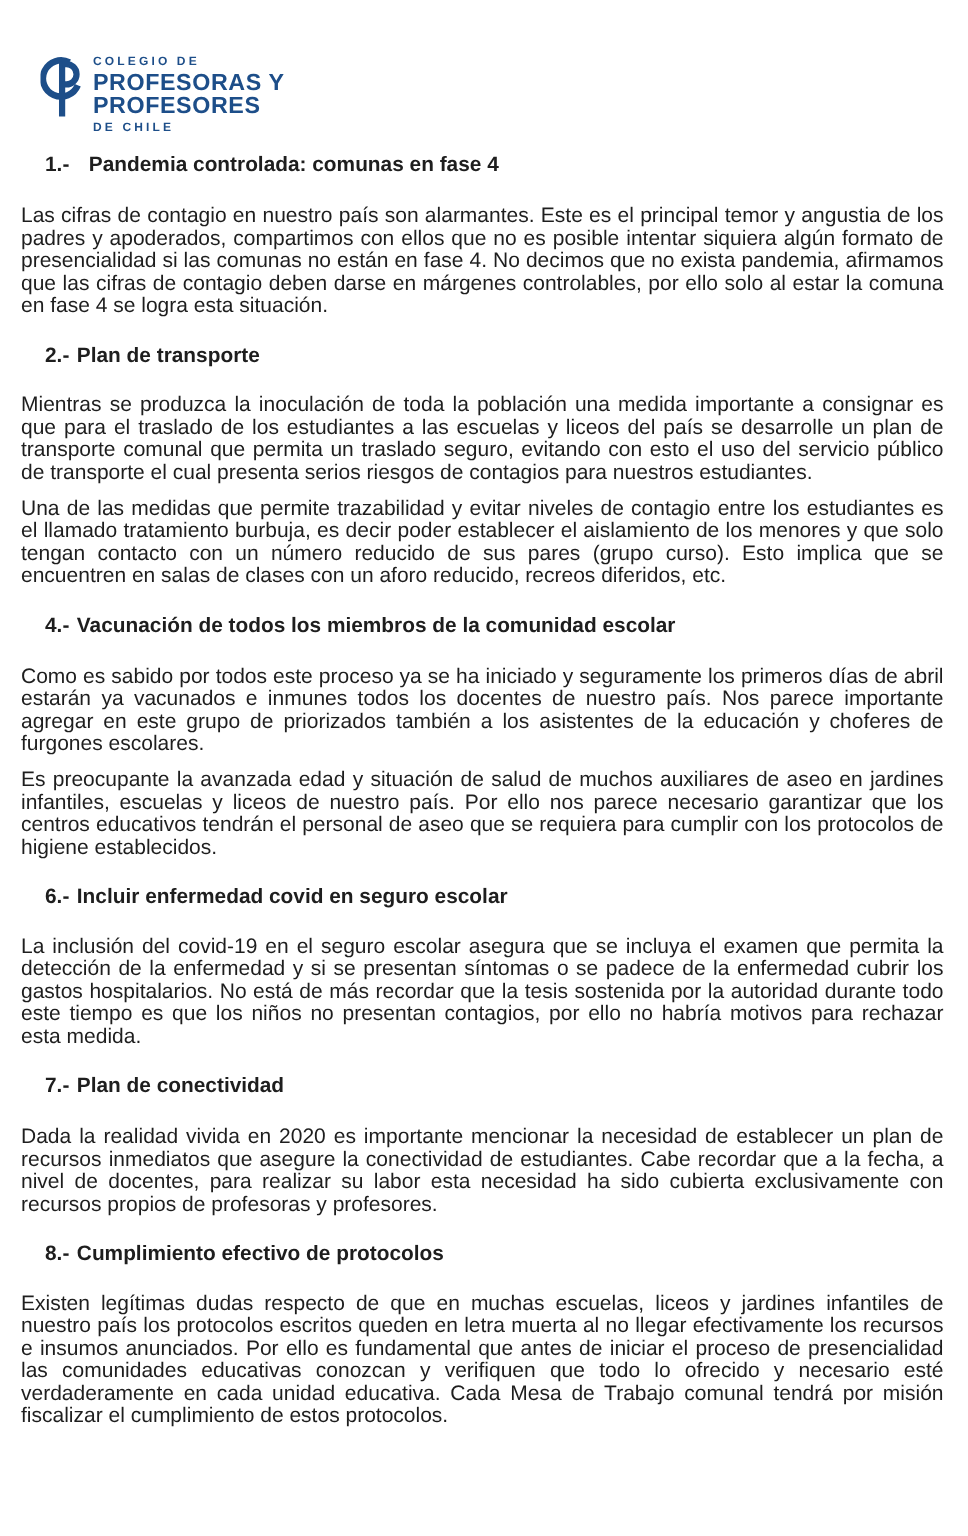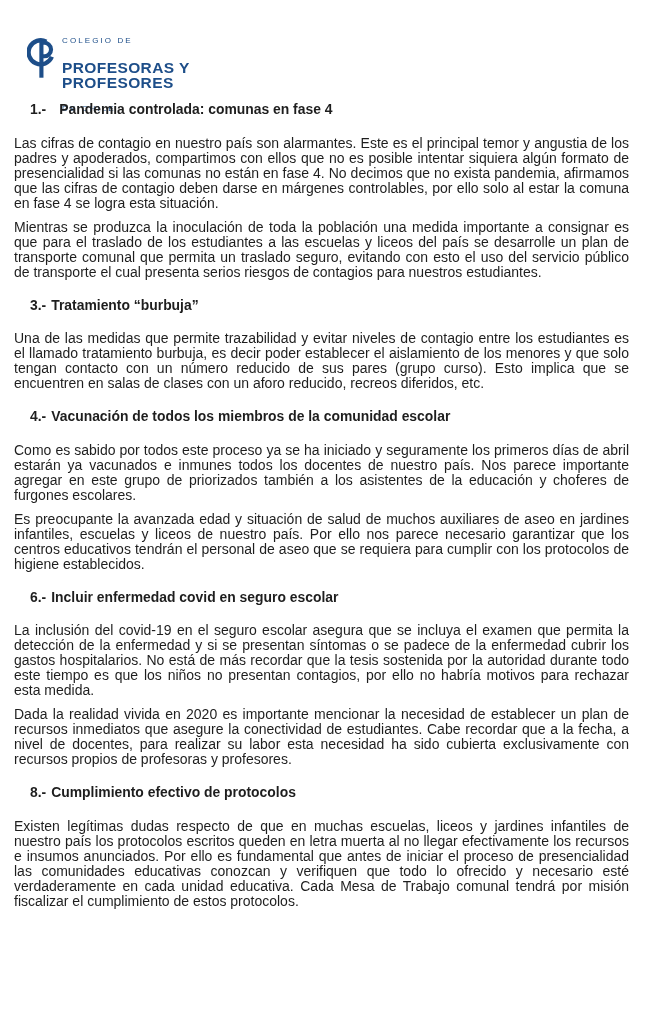--- a/index.html
+++ b/index.html
@@ -24,33 +24,33 @@
     gap: 3px;
     margin-left: 13px;
     margin-bottom: 11px;
     height: 51px;
   }
   .logo-mark { flex: 0 0 auto; }
   .logo-mark path, .logo-mark line { stroke: var(--brand, #1d4e89); fill: none; }
   .logo-text { display: flex; flex-direction: column; padding-top: 3px; }
   .logo-small {
     font-size: 8px;
-    font-weight: normal;
+    font-weight: bold;
     letter-spacing: 2.1px;
     line-height: 10px;
     color: var(--brand, #1d4e89);
   }
   .logo-big {
     font-size: 15.5px;
     font-weight: bold;
     letter-spacing: 0.4px;
     line-height: 15px;
     color: var(--brand, #1d4e89);
   }
-  .lt-gap { margin-top: 14px; }
+  .lt-gap { margin-top: 2px; }
   
   .sec { margin: 0; }
   .sec + .sec { margin-top: 9px; }
   .sec-h {
     margin: 16px;
     font-size: 13.9px;
     font-weight: bold;
     line-height: 19.5px;
     color: var(--text, #1e1e1e);
   }
@@ -82,43 +82,44 @@
       <span class="logo-small lt-gap">DE CHILE</span>
     </div>
   </div>
 
   <section class="sec first">
     <h2 class="sec-h"><span class="h-num">1.-</span><span class="h-title">Pandemia controlada: comunas en fase 4</span></h2>
     <p class="sec-p">Las cifras de contagio en nuestro país son alarmantes. Este es el principal temor y angustia de los padres y apoderados, compartimos con ellos que no es posible intentar siquiera algún formato de presencialidad si las comunas no están en fase 4. No decimos que no exista pandemia, afirmamos que las cifras de contagio deben darse en márgenes controlables, por ello solo al estar la comuna en fase 4 se logra esta situación.</p>
   </section>
 
   <section class="sec">
+    <h2 class="sec-h"><span class="h-num">2.-</span><span class="h-title">Plan de transporte</span></h2>
     <p class="sec-p">Mientras se produzca la inoculación de toda la población una medida importante a consignar es que para el traslado de los estudiantes a las escuelas y liceos del país se desarrolle un plan de transporte comunal que permita un traslado seguro, evitando con esto el uso del servicio público de transporte el cual presenta serios riesgos de contagios para nuestros estudiantes.</p>
   </section>
 
   <section class="sec">
-    <h2 class="sec-h"><span class="h-num">3.-</span><span class="h-title">Tratamiento “burbuja”</span></h2>
     <p class="sec-p">Una de las medidas que permite trazabilidad y evitar niveles de contagio entre los estudiantes es el llamado tratamiento burbuja, es decir poder establecer el aislamiento de los menores y que solo tengan contacto con un número reducido de sus pares (grupo curso). Esto implica que se encuentren en salas de clases con un aforo reducido, recreos diferidos, etc.</p>
   </section>
 
   <section class="sec">
     <h2 class="sec-h"><span class="h-num">4.-</span><span class="h-title">Vacunación de todos los miembros de la comunidad escolar</span></h2>
     <p class="sec-p">Como es sabido por todos este proceso ya se ha iniciado y seguramente los primeros días de abril estarán ya vacunados e inmunes todos los docentes de nuestro país. Nos parece importante agregar en este grupo de priorizados también a los asistentes de la educación y choferes de furgones escolares.</p>
   </section>
 
   <section class="sec">
     <p class="sec-p">Es preocupante la avanzada edad y situación de salud de muchos auxiliares de aseo en jardines infantiles, escuelas y liceos de nuestro país. Por ello nos parece necesario garantizar que los centros educativos tendrán el personal de aseo que se requiera para cumplir con los protocolos de higiene establecidos.</p>
   </section>
 
   <section class="sec">
     <h2 class="sec-h"><span class="h-num">6.-</span><span class="h-title">Incluir enfermedad covid en seguro escolar</span></h2>
     <p class="sec-p">La inclusión del covid-19 en el seguro escolar asegura que se incluya el examen que permita la detección de la enfermedad y si se presentan síntomas o se padece de la enfermedad cubrir los gastos hospitalarios. No está de más recordar que la tesis sostenida por la autoridad durante todo este tiempo es que los niños no presentan contagios, por ello no habría motivos para rechazar esta medida.</p>
   </section>
 
   <section class="sec">
+    <h2 class="sec-h"><span class="h-num">7.-</span><span class="h-title">Plan de conectividad</span></h2>
     <p class="sec-p">Dada la realidad vivida en 2020 es importante mencionar la necesidad de establecer un plan de recursos inmediatos que asegure la conectividad de estudiantes. Cabe recordar que a la fecha, a nivel de docentes, para realizar su labor esta necesidad ha sido cubierta exclusivamente con recursos propios de profesoras y profesores.</p>
   </section>
 
   <section class="sec">
     <h2 class="sec-h"><span class="h-num">8.-</span><span class="h-title">Cumplimiento efectivo de protocolos</span></h2>
     <p class="sec-p">Existen legítimas dudas respecto de que en muchas escuelas, liceos y jardines infantiles de nuestro país los protocolos escritos queden en letra muerta al no llegar efectivamente los recursos e insumos anunciados. Por ello es fundamental que antes de iniciar el proceso de presencialidad las comunidades educativas conozcan y verifiquen que todo lo ofrecido y necesario esté verdaderamente en cada unidad educativa. Cada Mesa de Trabajo comunal tendrá por misión fiscalizar el cumplimiento de estos protocolos.</p>
   </section>
 
 </div>
 

